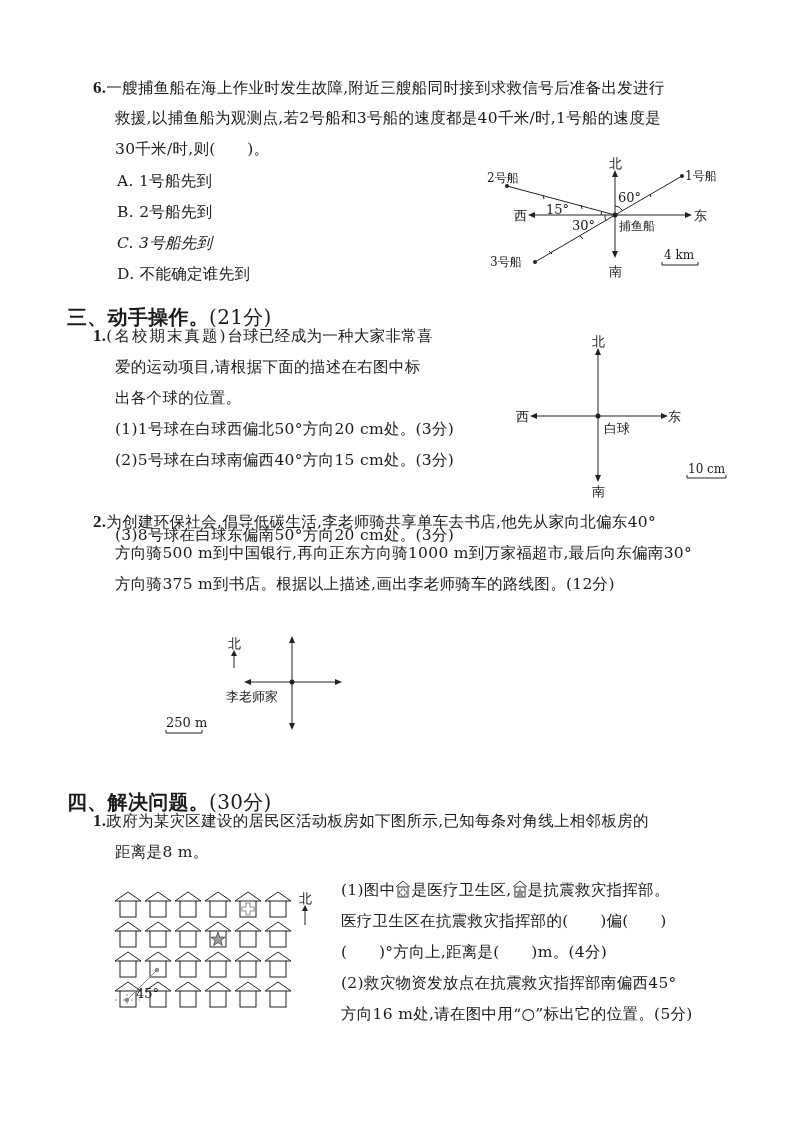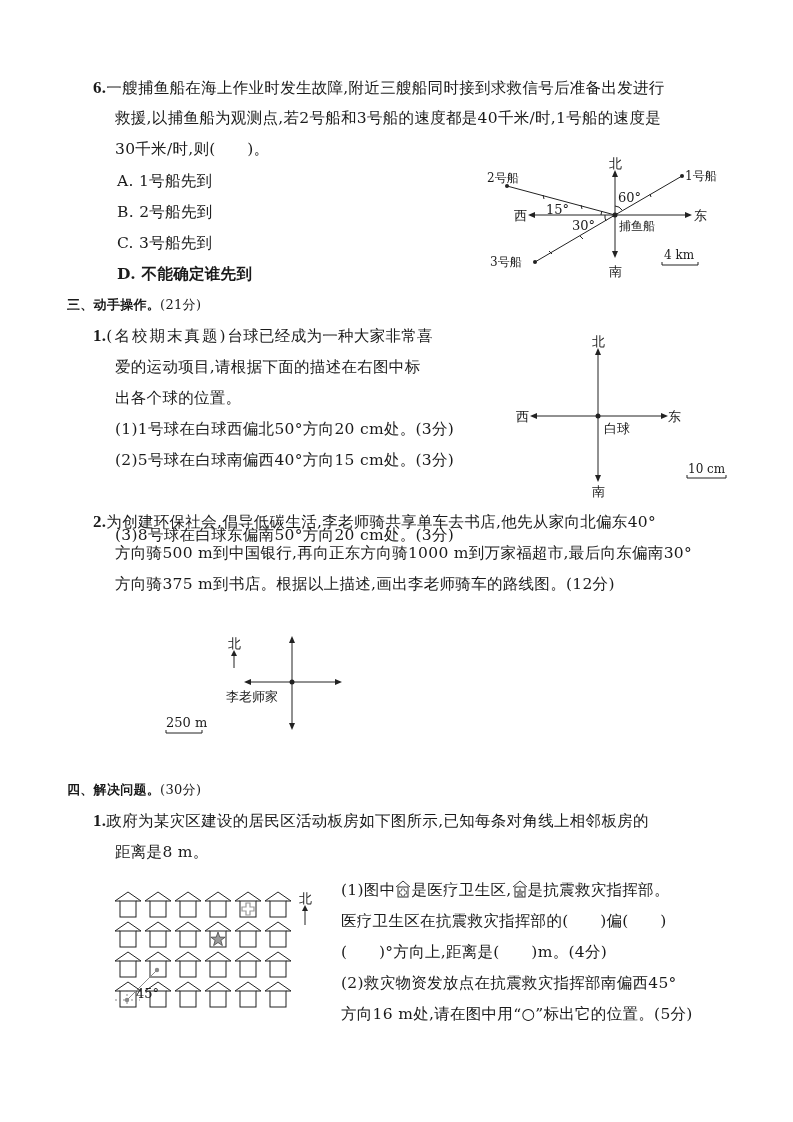--- a/index.html
+++ b/index.html
@@ -1,38 +1,38 @@
 <!DOCTYPE html>
 <html><head>
 <meta charset="utf-8">
 <style>
   html, body { margin: 0; padding: 0; background: #fff; }
   body { width: 793px; height: 1122px; position: relative; overflow: hidden;
          font-family: "DejaVu Serif", "Liberation Serif", serif; color: #1a1a1a; }
   .line { position: absolute; font-size: 15.5px; line-height: 20px; white-space: nowrap; letter-spacing: 0.3px; }
   .qnum { font-weight: bold; font-family: "Liberation Serif", serif; font-size: 17px; }
-  .section { font-weight: bold; font-size: 13px; }
+  .section { font-weight: bold; font-size: 20px; margin-top: 12px; }
   .section .pts { font-weight: normal; }
   svg text { font-family: "DejaVu Serif", "Liberation Serif", serif; fill: #1a1a1a; }
   .diag { position: absolute; }
   .inline-icon { display: inline-block; vertical-align: -3px; }
 </style>
 </head>
 <body>
 
 <div class="line" style="left:93px;top:78px;">
   <span class="qnum">6.</span><span>一艘捕鱼船在海上作业时发生故障,附近三艘船同时接到求救信号后准备出发进行</span>
 </div>
 <div class="line" style="left:115px;top:108px;">救援,以捕鱼船为观测点,若2号船和3号船的速度都是40千米/时,1号船的速度是</div>
 <div class="line" style="left:115px;top:139px;">30千米/时,则(　　)。</div>
 
 <div class="line" style="left:117px;top:171px;">A. 1号船先到</div>
 <div class="line" style="left:117px;top:202px;">B. 2号船先到</div>
-<div class="line" style="left:117px;top:233px;">C. 3号船先到</div>
-<div class="line" style="left:117px;top:264px;font-weight:bold;">D. 不能确定谁先到</div>
+<div class="line" style="left:117px;top:233px;font-style:italic;">C. 3号船先到</div>
+<div class="line" style="left:117px;top:264px;">D. 不能确定谁先到</div>
 
 <svg class="diag" style="left:470px;top:150px;" width="270" height="130" viewBox="0 0 270 130">
   <g stroke="#222" stroke-width="1" fill="none">
 
     <line x1="145" y1="24" x2="145" y2="104"></line>
 
     <line x1="62" y1="65" x2="218" y2="65"></line>
 
     <line x1="145" y1="65" x2="212" y2="26"></line>
 

